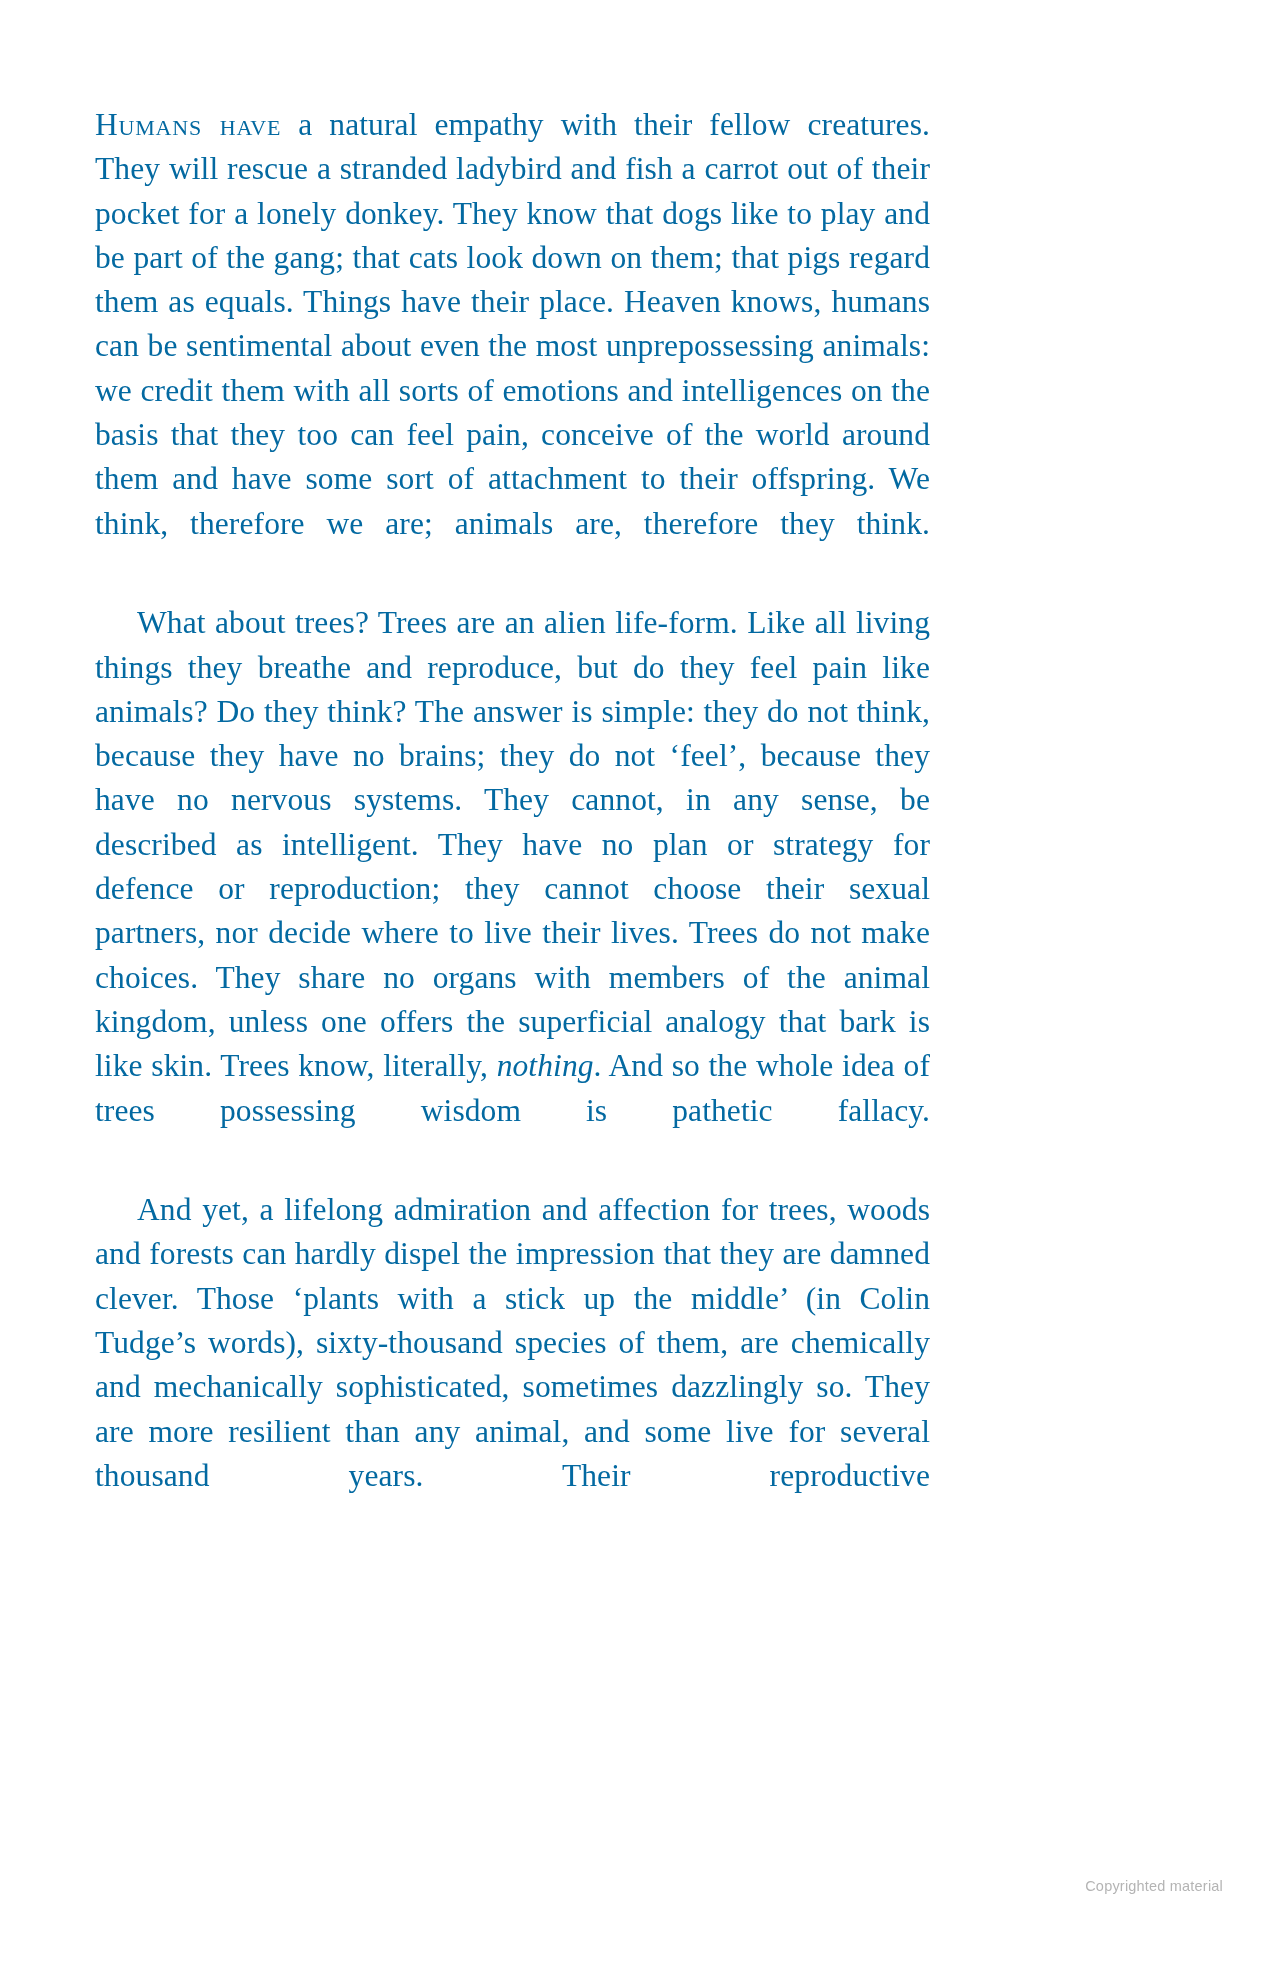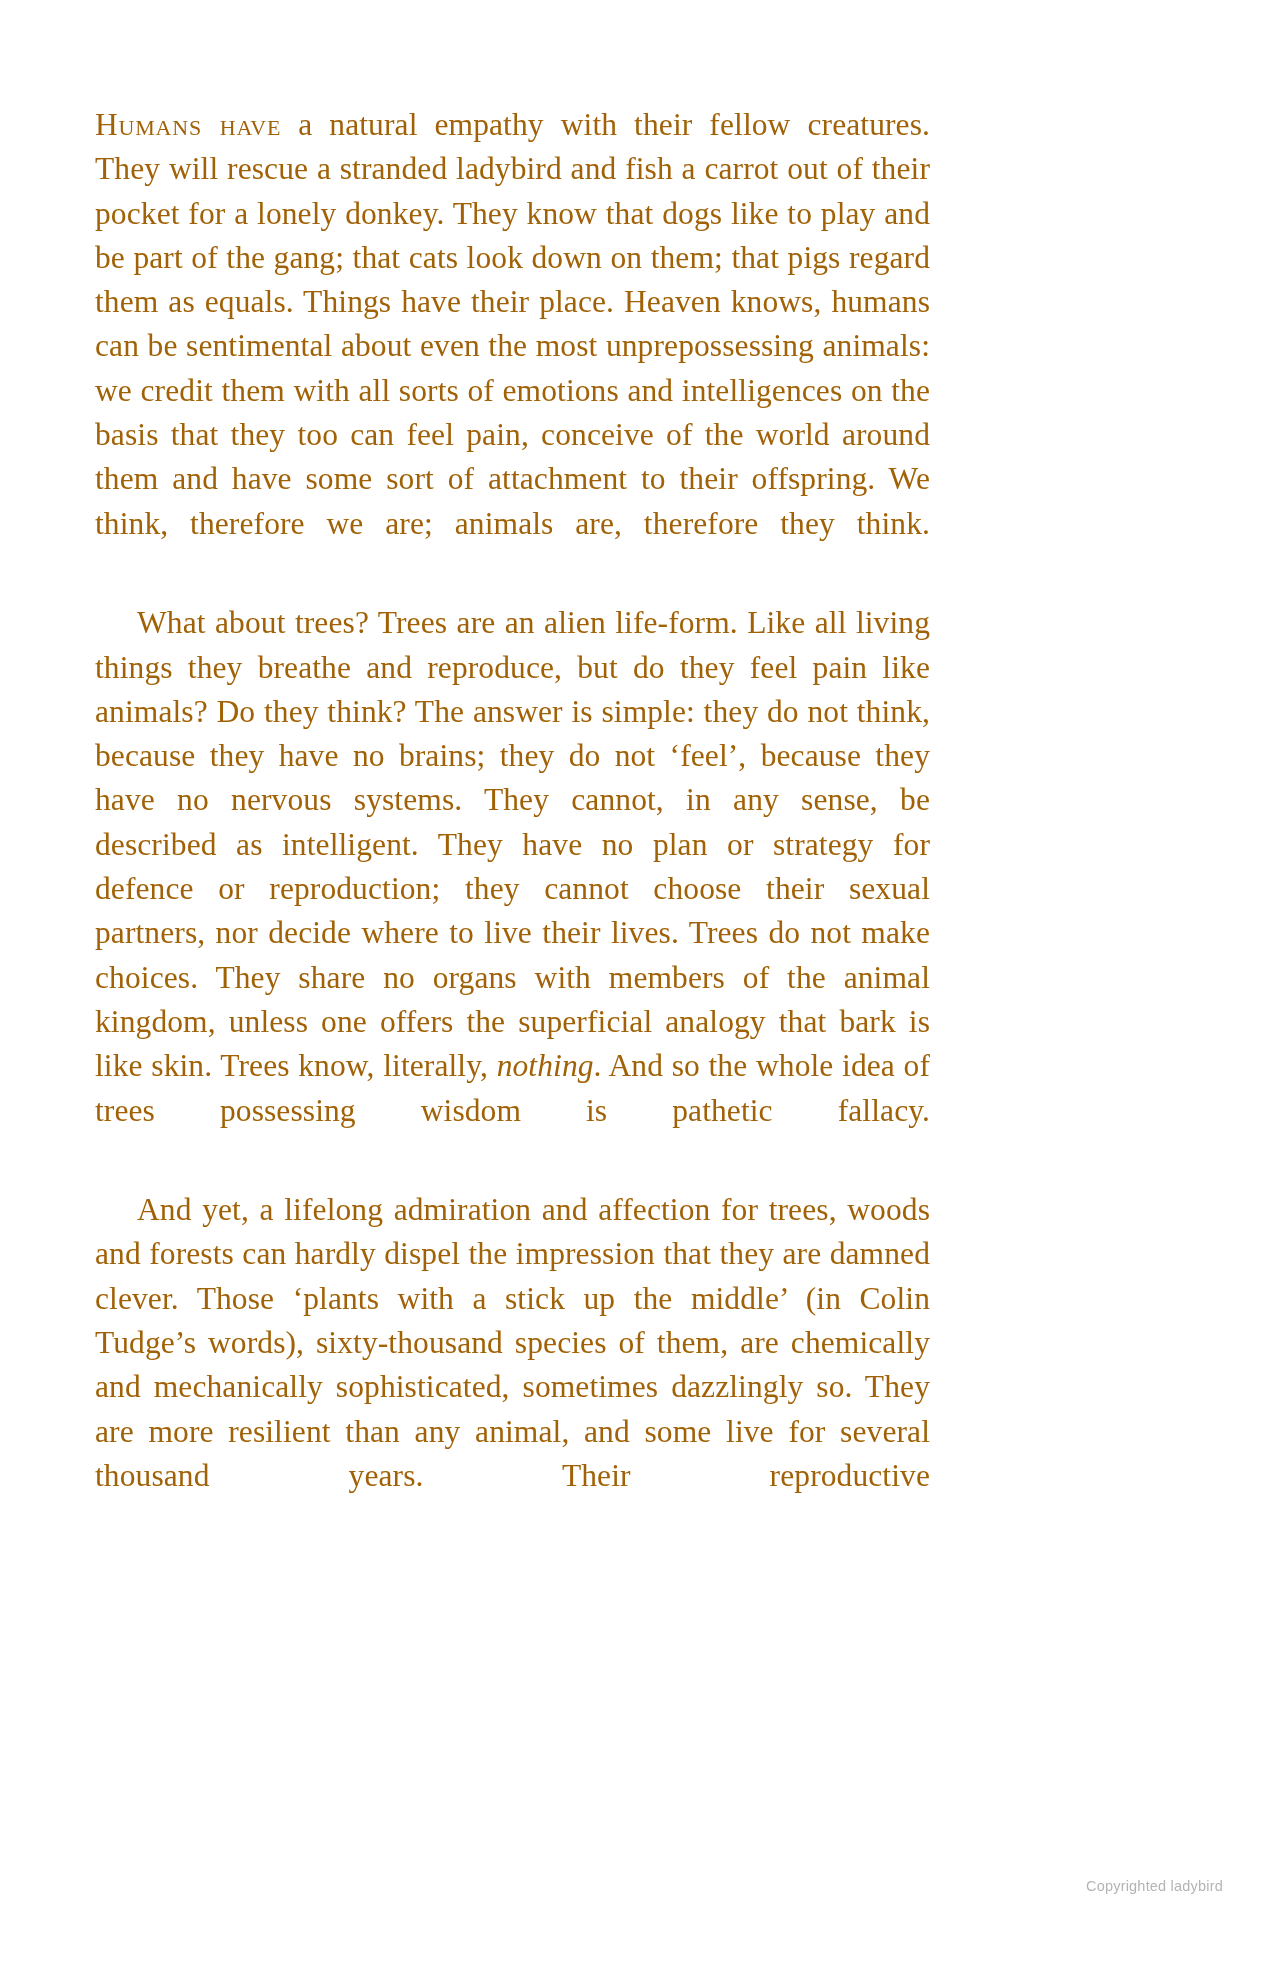--- a/index.html
+++ b/index.html
@@ -34,21 +34,21 @@
   }
 
   p.body-para {
     margin: 0;
     padding: 0;
     font-size: 31.5px;
     line-height: 44.3px;
     text-align: justify;
     text-justify: inter-word;
     font-family: "Liberation Serif", "DejaVu Serif", serif;
-    color: #a16207;
+    color: #0369a1;
     -webkit-font-smoothing: antialiased;
     hyphens: none;
     letter-spacing: 0.1px;
   }
 
   p.body-para.indent {
     text-indent: 42px;
     margin-top: 11px;
   }
 
@@ -87,15 +87,15 @@
   <div id="text-block">
 
     <p class="body-para"><span class="smallcaps">Humans have</span><span> a natural empathy with their fellow creatures. They will rescue a stranded ladybird and fish a carrot out of their pocket for a lonely donkey. They know that dogs like to play and be part of the gang; that cats look down on them; that pigs regard them as equals. Things have their place. Heaven knows, humans can be sentimental about even the most unprepossessing animals: we credit them with all sorts of emotions and intelligences on the basis that they too can feel pain, conceive of the world around them and have some sort of attachment to their offspring. We think, therefore we are; animals are, therefore they think.</span></p>
 
     <p class="body-para indent"><span>What about trees? Trees are an alien life-form. Like all living things they breathe and reproduce, but do they feel pain like animals? Do they think? The answer is simple: they do not think, because they have no brains; they do not ‘feel’, because they have no nervous systems. They cannot, in any sense, be described as intelligent. They have no plan or strategy for defence or reproduction; they cannot choose their sexual partners, nor decide where to live their lives. Trees do not make choices. They share no organs with members of the animal kingdom, unless one offers the superficial analogy that bark is like skin. Trees know, literally, </span><span class="ital">nothing</span><span>. And so the whole idea of trees possessing wisdom is pathetic fallacy.</span></p>
 
     <p class="body-para indent"><span>And yet, a lifelong admiration and affection for trees, woods and forests can hardly dispel the impression that they are damned clever. Those ‘plants with a stick up the middle’ (in Colin Tudge’s words), sixty-thousand species of them, are chemically and mechanically sophisticated, sometimes dazzlingly so. They are more resilient than any animal, and some live for several thousand years. Their reproductive</span></p>
 
   </div>
 
-  <div id="copyright-watermark">Copyrighted ladybird</div>
+  <div id="copyright-watermark">Copyrighted material</div>
 
 </div>
 
 </body></html>

